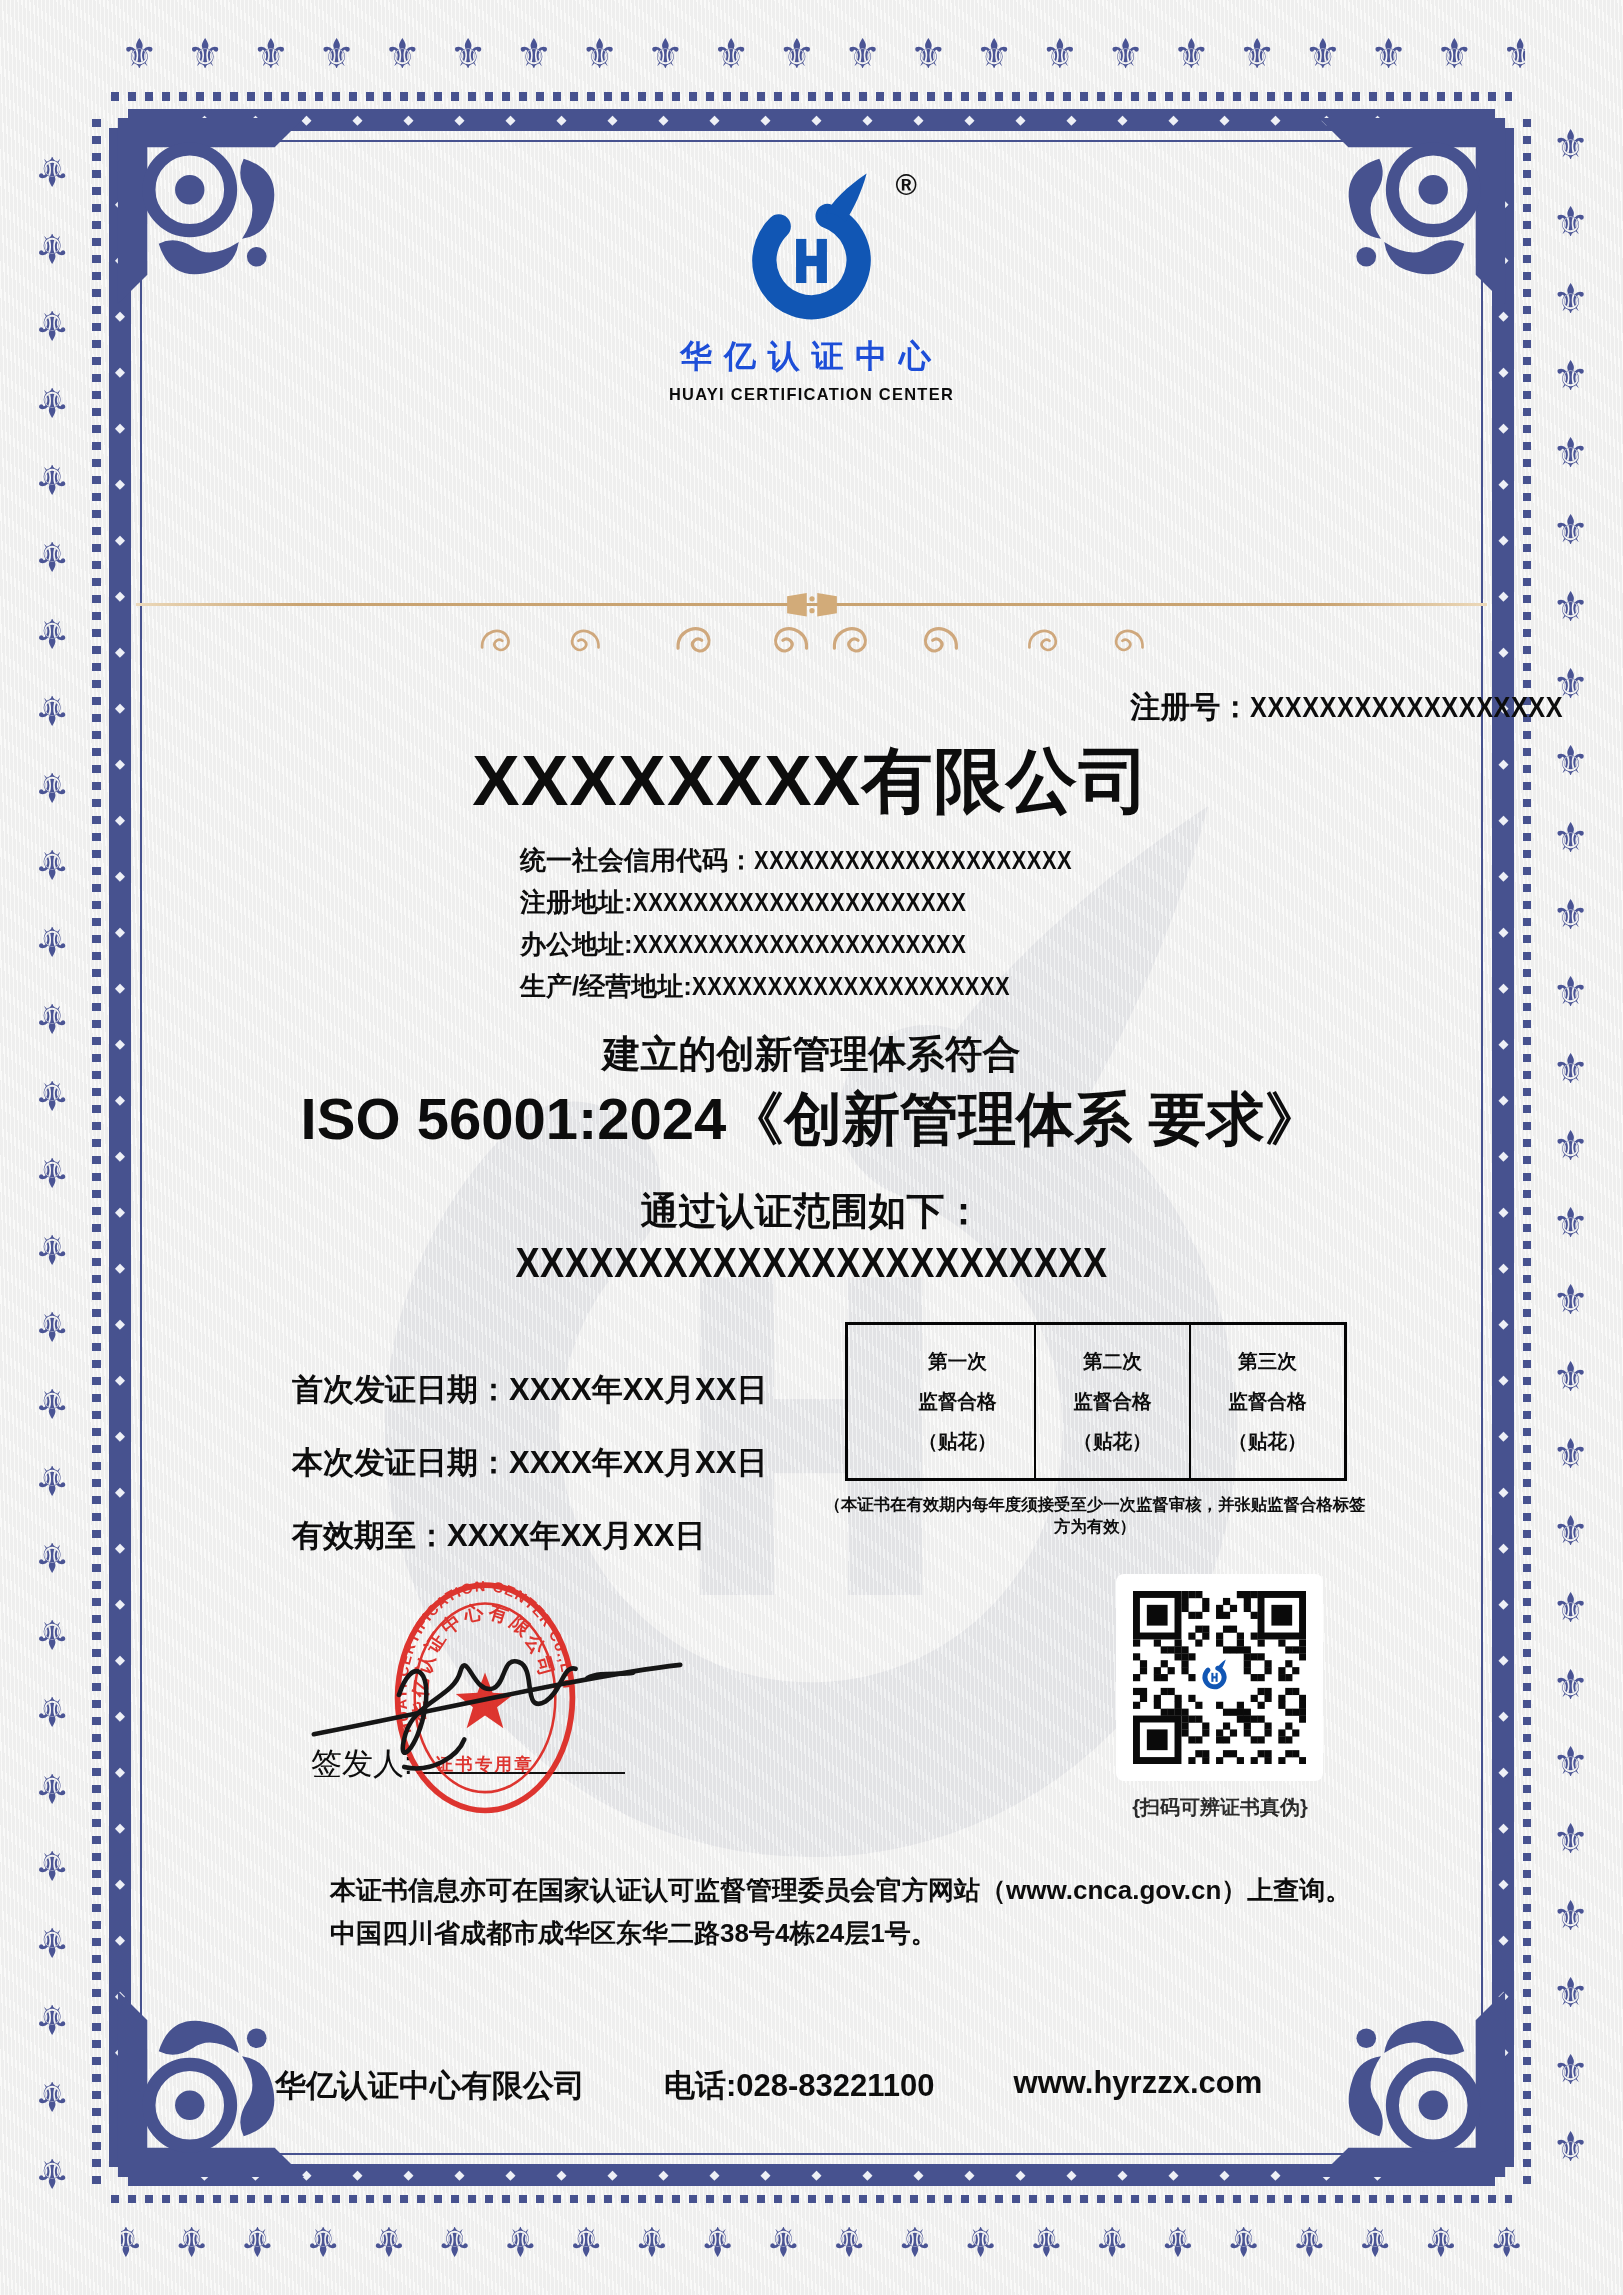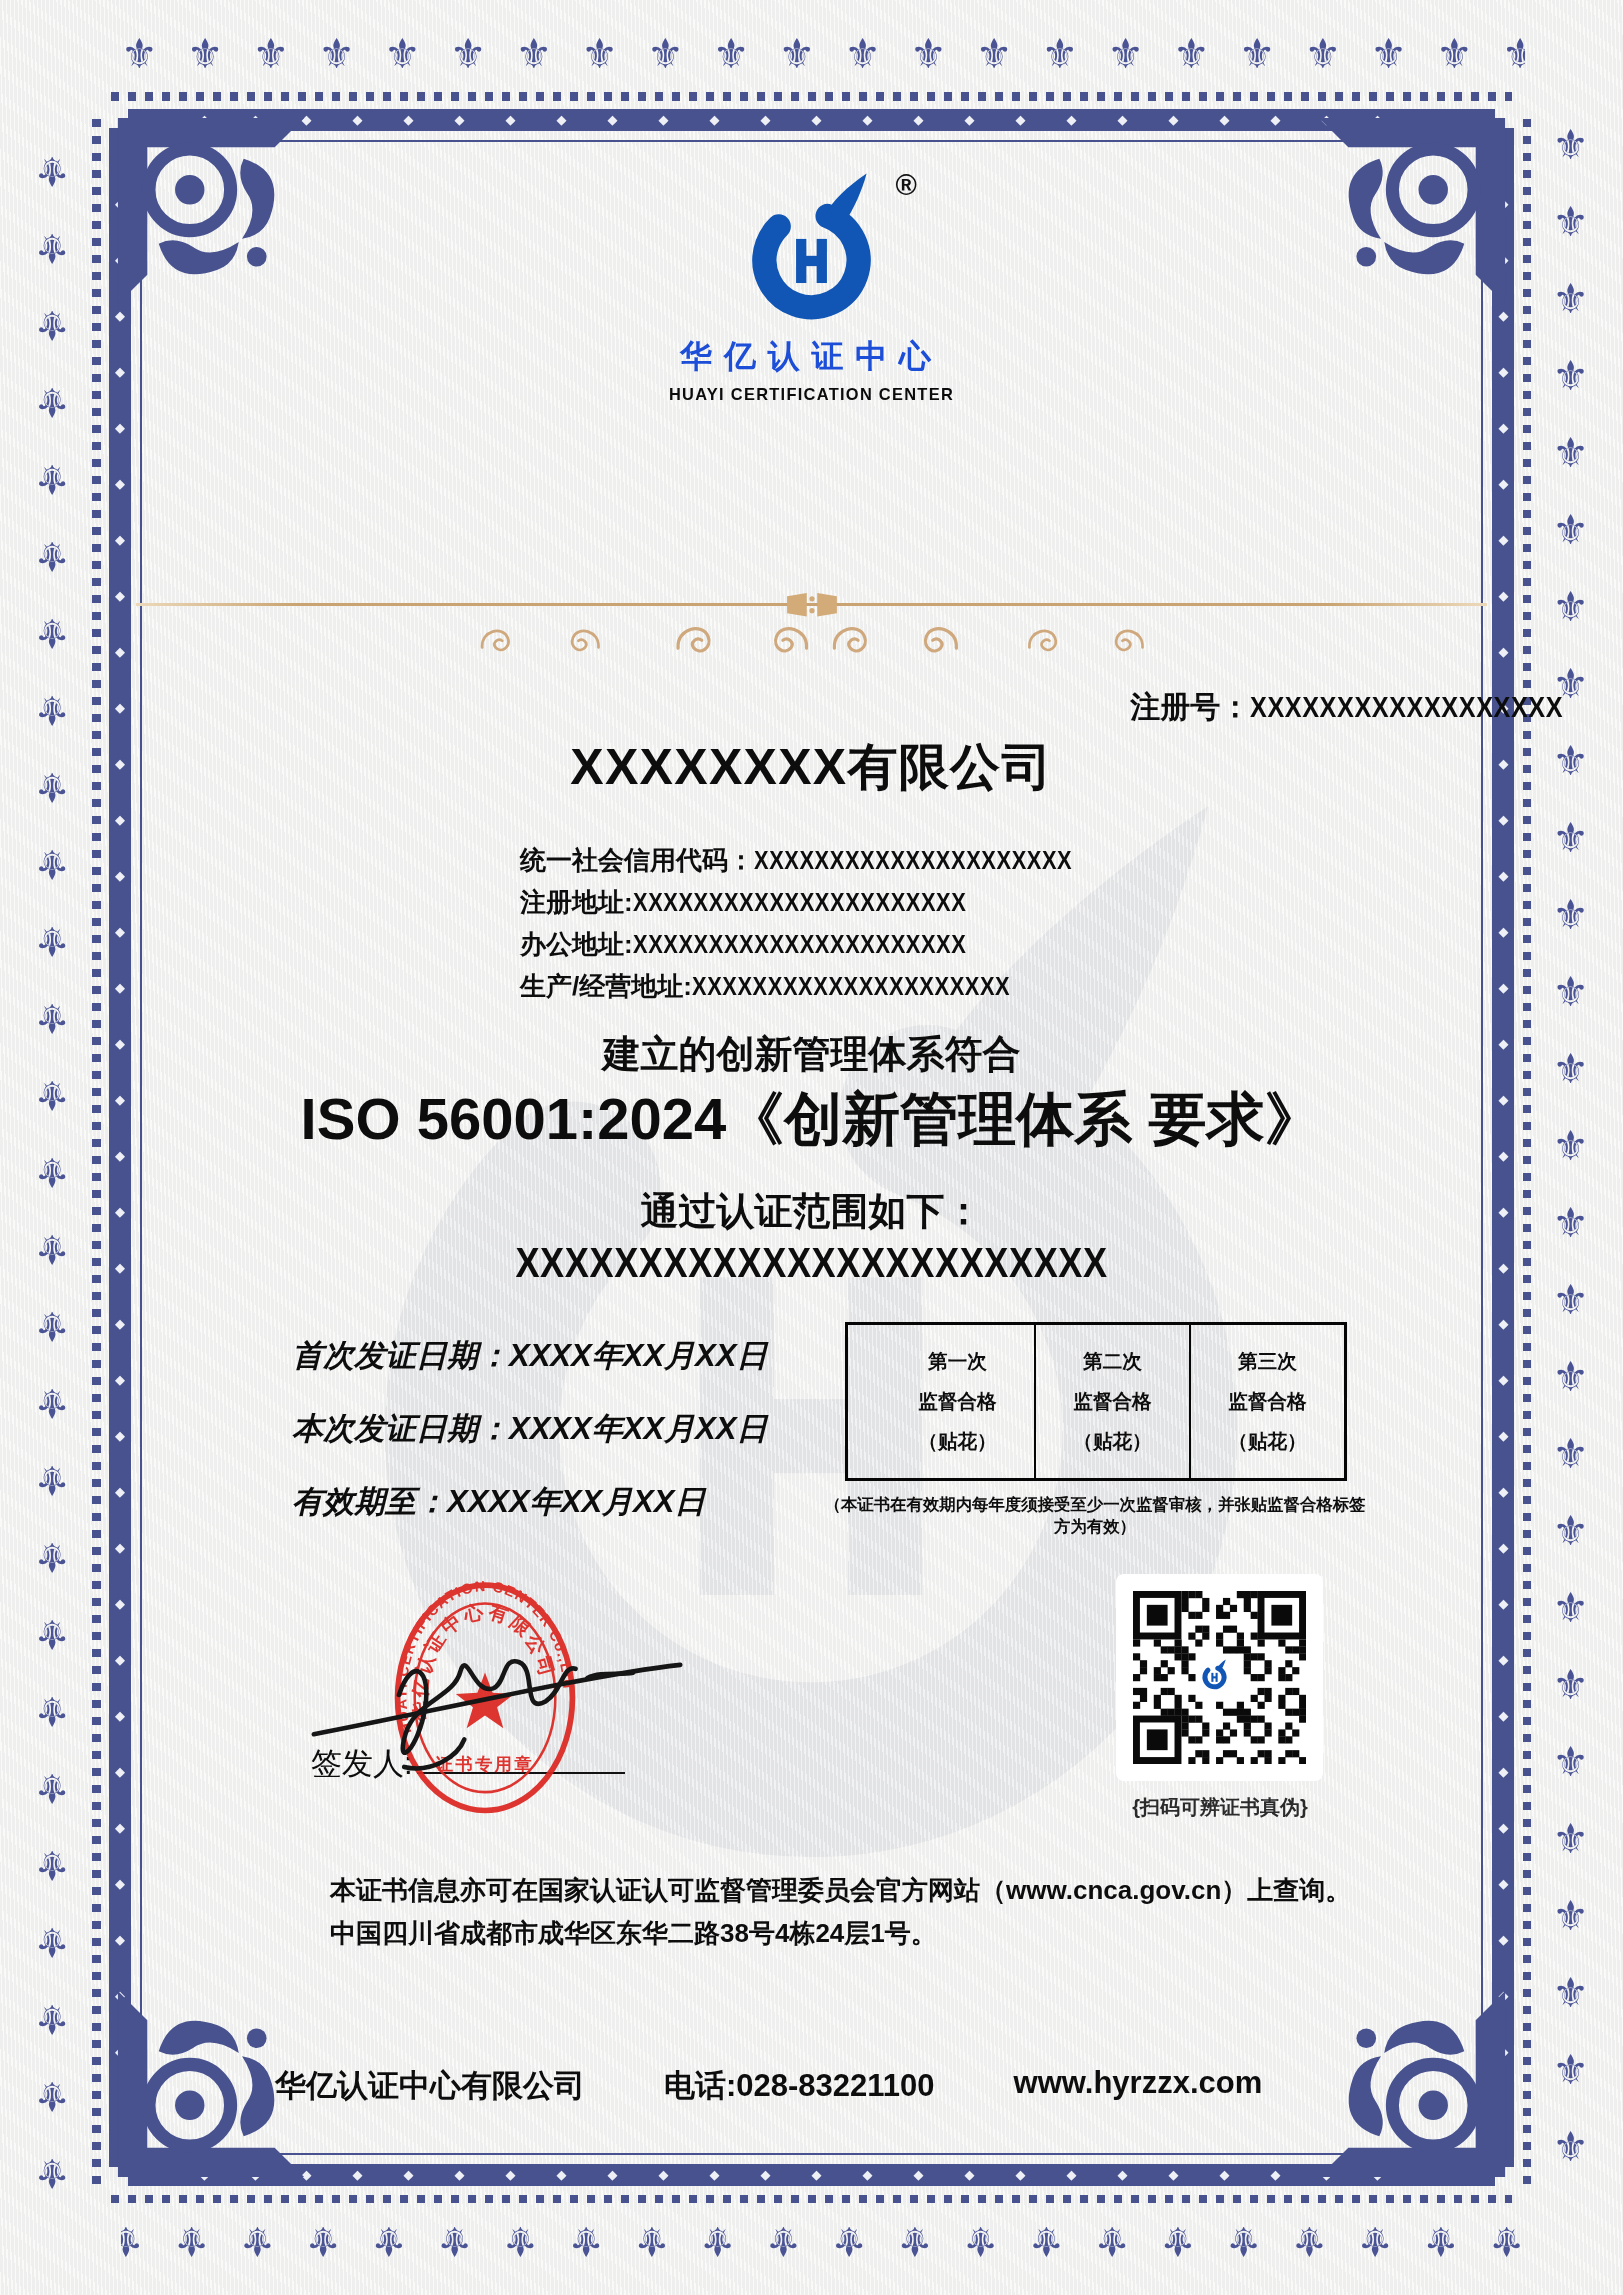--- a/index.html
+++ b/index.html
@@ -47,31 +47,31 @@
   .gold-line{position:absolute;z-index:4;left:136px;right:136px;top:603px;height:3.3px;
       background:linear-gradient(90deg,#ecd9ba,#c9a371 12%,#c9a371 88%,#ecd9ba);}
   .gold-orn{position:absolute;z-index:5;left:50%;top:591px;transform:translateX(-50%);width:63px;height:27.5px;color:#d2ab79;}
   .flourish{position:absolute;z-index:4;left:50%;top:618px;transform:translateX(-50%);width:694px;height:43px;color:#cfa87d;}
 
   
   .reg-line{position:absolute;z-index:4;left:0;right:0;top:687px;text-align:right;
       font-size:30px;font-weight:800;}
   .cond{display:inline-block;transform:scaleX(.84);transform-origin:0 50%;letter-spacing:0.7px;}
   .company-name{position:absolute;z-index:4;left:0;right:0;top:734px;text-align:center;
-      font-size:50px;font-weight:900;letter-spacing:1.3px;white-space:nowrap;}
+      font-size:71px;font-weight:900;letter-spacing:1.3px;white-space:nowrap;}
   .details{position:absolute;z-index:4;left:520px;top:839px;font-size:26px;font-weight:700;line-height:42px;}
   .statement-intro{position:absolute;z-index:4;left:0;right:0;top:1029px;text-align:center;font-size:38px;font-weight:900;}
   .standard-line{position:absolute;z-index:4;left:0;right:0;top:1081px;text-align:center;
       font-size:58px;font-weight:900;white-space:nowrap;}
   .scope-heading{position:absolute;z-index:4;left:0;right:0;top:1186px;text-align:center;font-size:38px;font-weight:900;}
   .scope-value{position:absolute;z-index:4;left:0;right:0;top:1238px;text-align:center;
       font-size:43px;font-weight:800;}
   .scope-value .cond{transform-origin:50% 50%;}
 
-  .dates{position:absolute;z-index:4;left:292px;top:1335px;font-size:31px;font-weight:800;font-style:italic;}
+  .dates{position:absolute;z-index:4;left:292px;top:1369px;font-size:31px;font-weight:800;}
   .dates .date-row{margin-bottom:31px;white-space:nowrap;}
 
   .sup-table{position:absolute;z-index:4;left:845px;top:1322px;width:496px;height:153px;
       display:flex;border:3.3px solid #060606;}
   .sup-cell{flex:1;display:flex;flex-direction:column;justify-content:center;gap:13px;
       text-align:center;font-size:19.6px;font-weight:700;border-left:2.6px solid #060606;}
   .sup-cell:first-child{border-left:none;padding-left:33px;}
   .sup-note{position:absolute;z-index:4;left:817px;top:1494px;width:556px;text-align:center;
       font-size:16.4px;font-weight:700;}
 

